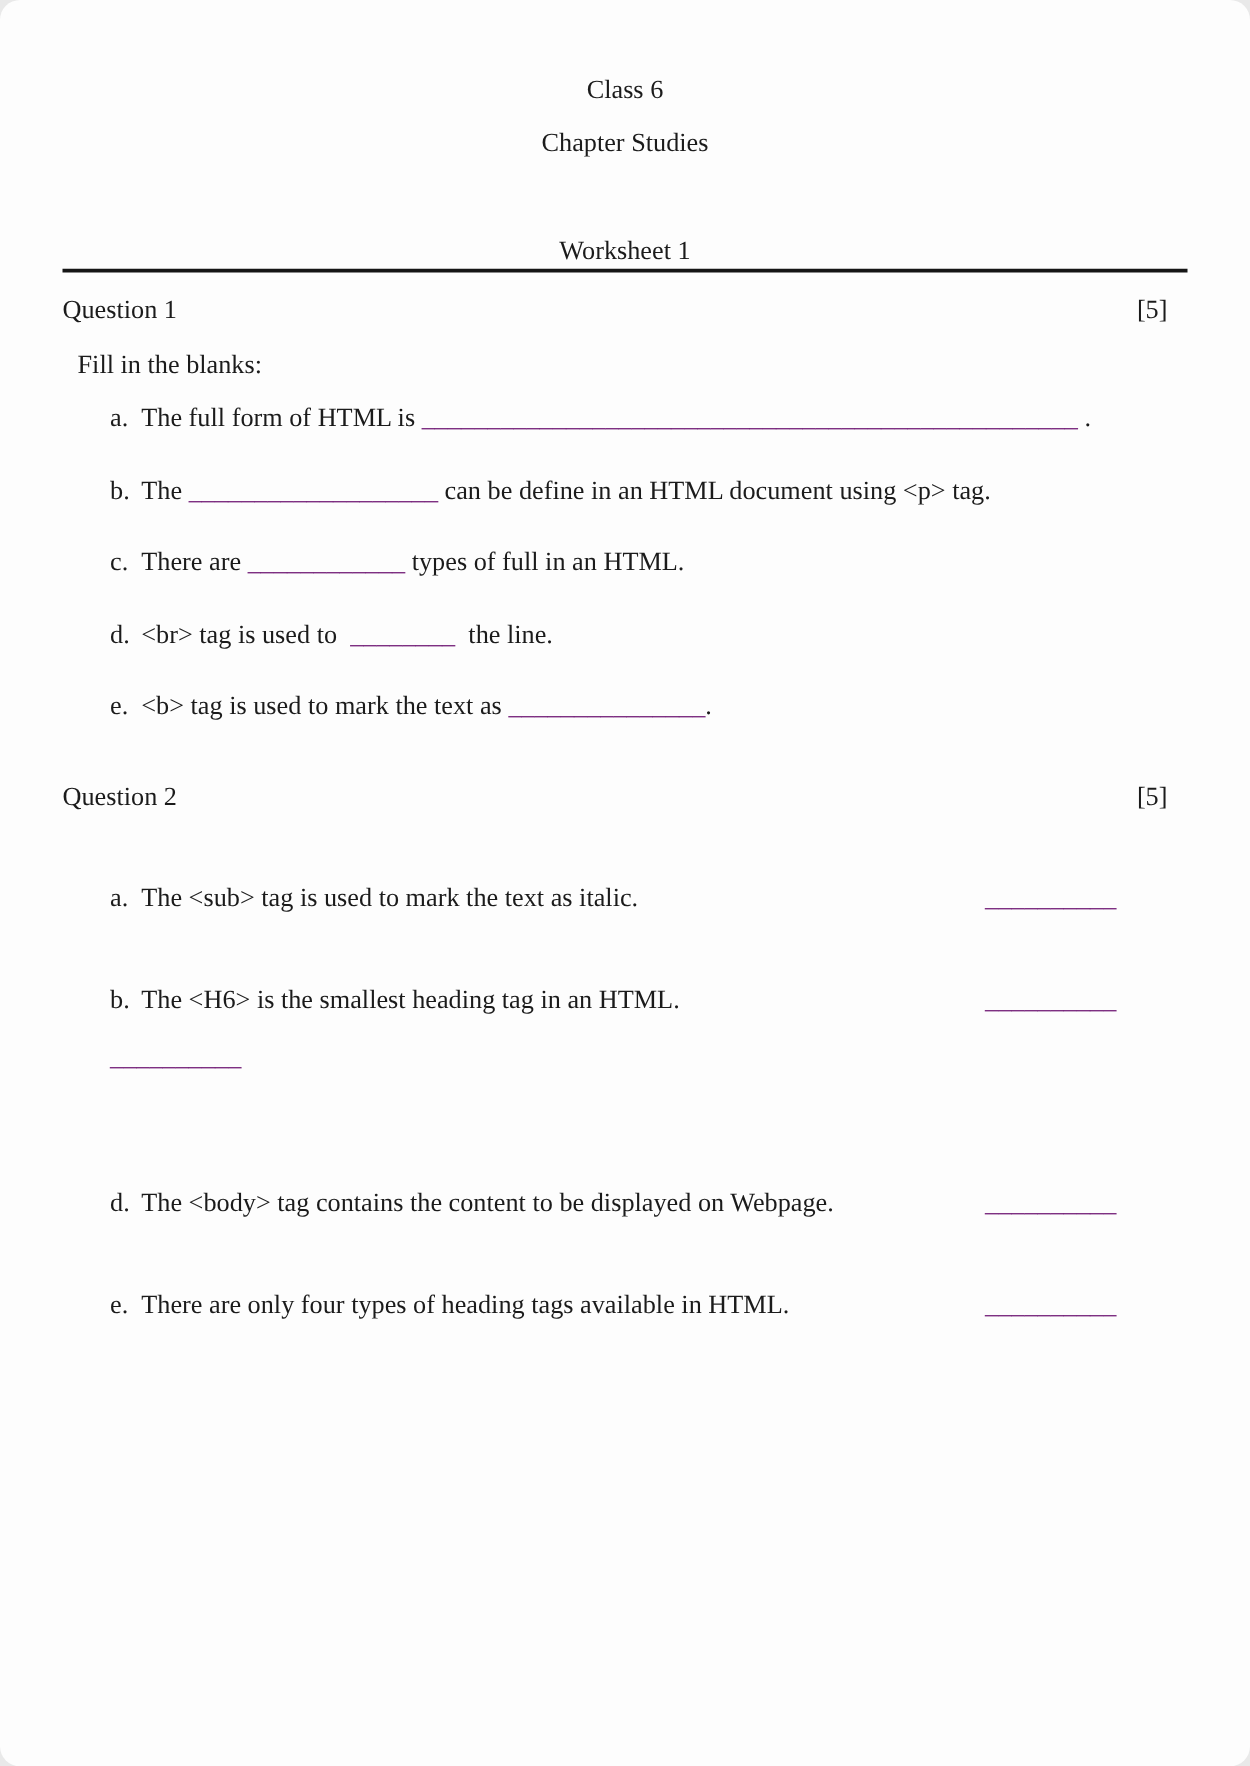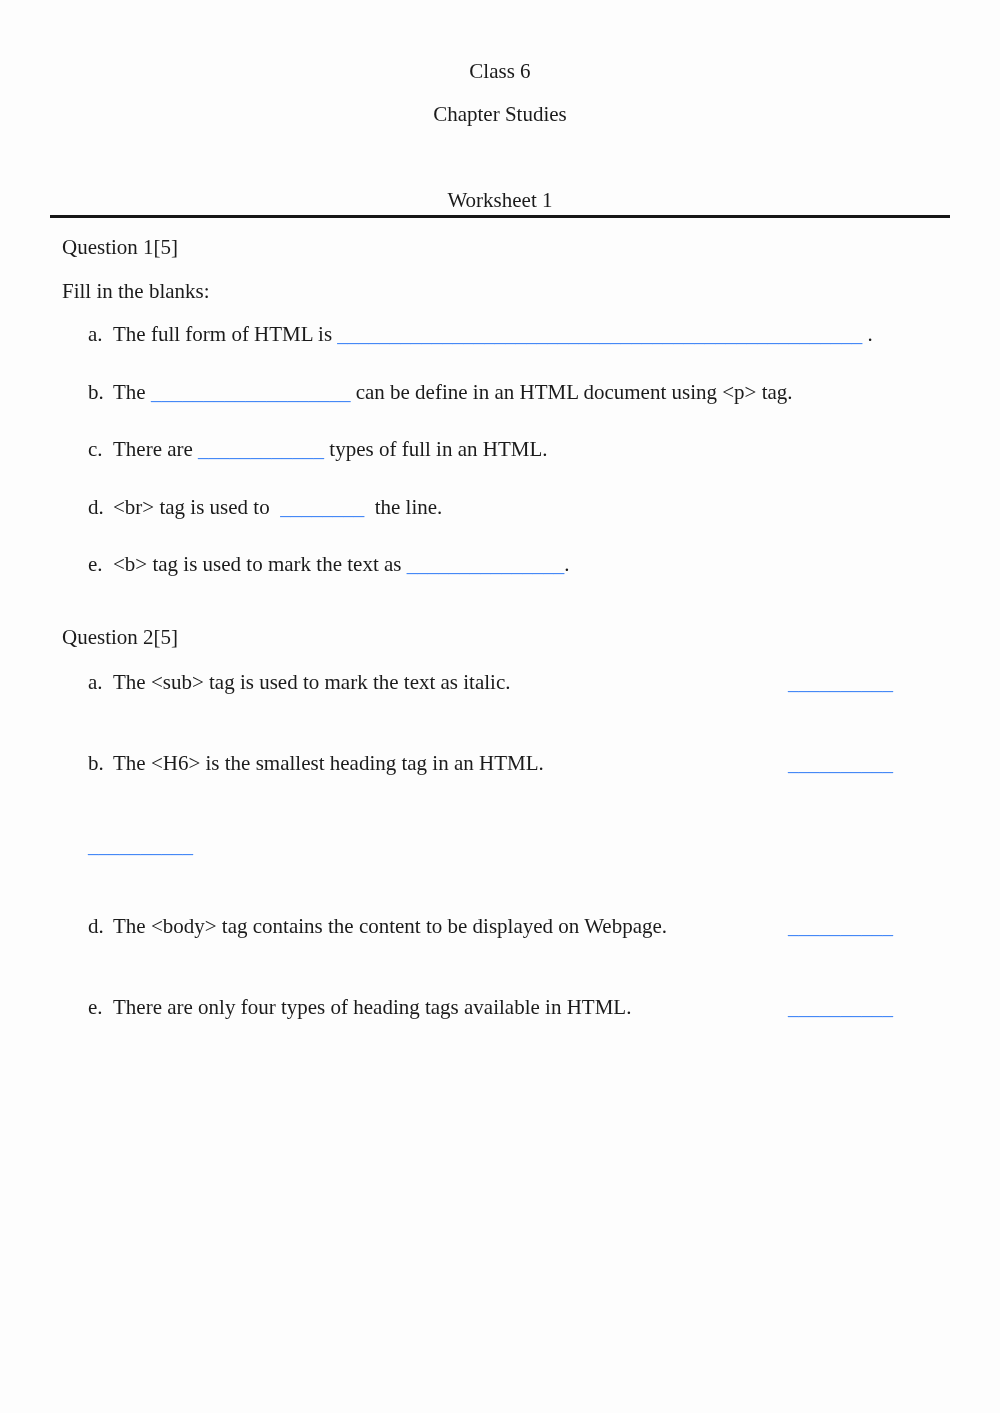--- a/index.html
+++ b/index.html
@@ -6,62 +6,64 @@
   .page {
     position: relative;
     width: 1000px;
     height: 1413px;
     margin: 0 auto;
     background: #fdfdfd;
     color: #1b1b1b;
     font-family: "Liberation Serif", "DejaVu Serif", serif;
     font-size: 21px;
     overflow: hidden;
+    border-radius: 16px;
   }
   .line {
     position: absolute;
     line-height: 27px;
     white-space: pre;
   }
   .center { left: 0; right: 0; text-align: center; }
   .rule {
     position: absolute;
     top: 215px;
     left: 50px;
     width: 900px;
     height: 3px;
     background: #161616;
   }
   .q-title-row {
     position: absolute;
-    left: 62px;
+    left: 50px;
     right: 66px;
     display: flex;
+    justify-content: space-between;
     line-height: 27px;
   }
   .q1-item { left: 88px; }
   .marker {
     display: inline-block;
     width: 25px;
     white-space: pre;
   }
   .blank {
-    color: #3b82f6;
+    color: #701a75;
     letter-spacing: 0;
   }
   .q2-item {
     position: absolute;
     left: 88px;
     right: 107px;
     display: flex;
     justify-content: space-between;
     align-items: baseline;
     line-height: 27px;
   }
-  .q2-text { white-space: pre; }
+  .q2-text { white-space: pre; margin-top: 36px; }
 </style>
 </head>
 <body>
 
 <div class="page">
 
   <div class="line center" style="top:58px">Class 6</div>
   <div class="line center" style="top:101px">Chapter Studies</div>
   <div class="line center" style="top:187px">Worksheet 1</div>
 

